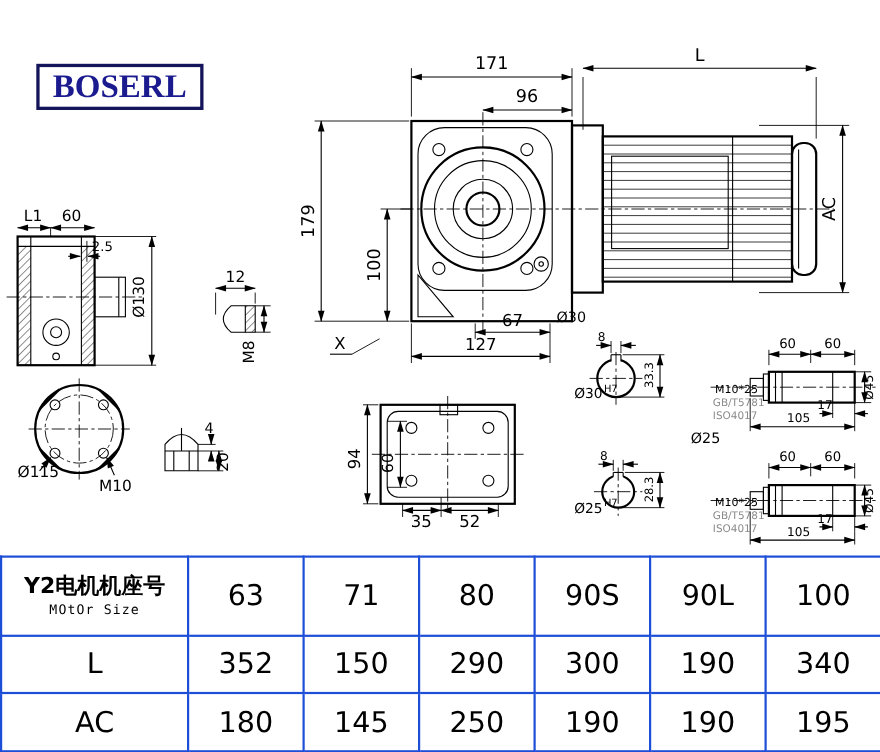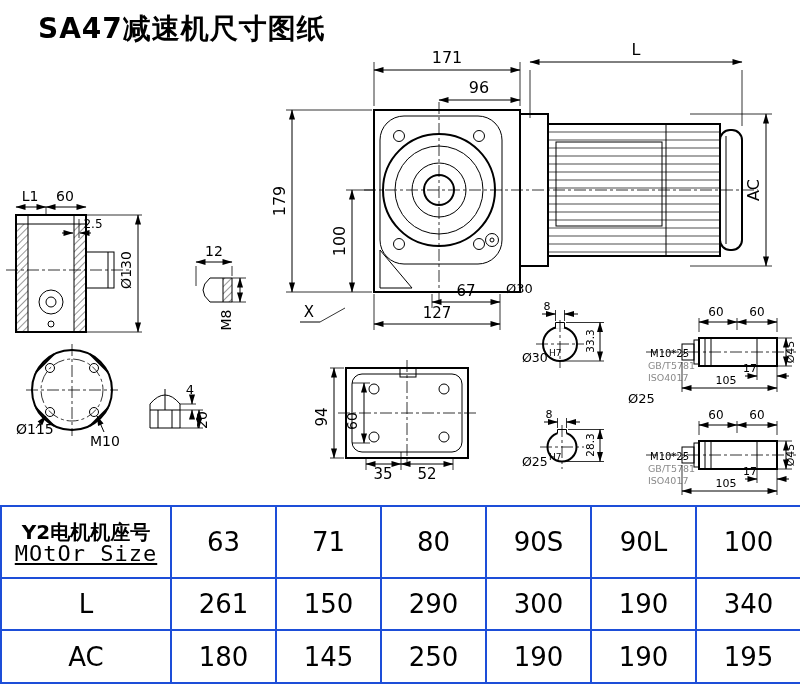--- a/index.html
+++ b/index.html
@@ -15,28 +15,28 @@
   .cl{fill:none;stroke:#000;stroke-width:0.8;stroke-dasharray:12 3 3 3;}
   .dim{fill:none;stroke:#000;stroke-width:1;}
   .ext{fill:none;stroke:#000;stroke-width:0.8;}
   text{font-family:"DejaVu Sans",sans-serif;fill:#000;}
   .std{fill:#8a8a8a;}
   .size-table{position:absolute;left:0;top:505px;width:800px;height:179px;border-collapse:collapse;table-layout:fixed;background:#fff;}
   .size-table td{border:2px solid #1d4ed8;text-align:center;vertical-align:middle;font-size:26px;padding:0;}
   .size-table tr.hdr{height:56px;}
   .size-table tr.r{height:41px;}
   .size-table .cn{font-size:20px;font-weight:bold;line-height:24px;}
-  .size-table .en{font-size:22px;font-family:"DejaVu Sans Mono",monospace;line-height:20px;letter-spacing:1px;text-decoration:underline;}
+  .size-table .en{font-size:12px;font-family:"DejaVu Sans Mono",monospace;line-height:20px;letter-spacing:1px;}
 </style>
 </head>
 <body>
 
 <div class="page">
 
-  <div class="title">SA47减速机尺寸图纸</div>
+  <div class="logo">BOSERL</div>
 
   <svg width="800" height="505" viewBox="0 0 800 505">
     <defs>
       <marker id="arr" viewBox="0 0 10 10" refX="9.5" refY="5" markerWidth="11" markerHeight="10" orient="auto-start-reverse" markerUnits="userSpaceOnUse">
         <path d="M0,2 L10,5 L0,8 Z" fill="#000"></path>
       </marker>
       <pattern id="hatch" patternUnits="userSpaceOnUse" width="5" height="5" patternTransform="rotate(45)">
         <line x1="0" y1="0" x2="0" y2="5" stroke="#000" stroke-width="0.8"></line>
       </pattern>
     </defs>
@@ -351,21 +351,21 @@
         </td>
         <td>63</td>
         <td>71</td>
         <td>80</td>
         <td>90S</td>
         <td>90L</td>
         <td>100</td>
       </tr>
       <tr class="r">
         <td>L</td>
-        <td>261</td>
+        <td>352</td>
         <td>150</td>
         <td>290</td>
         <td>300</td>
         <td>190</td>
         <td>340</td>
       </tr>
       <tr class="r">
         <td>AC</td>
         <td>180</td>
         <td>145</td>

